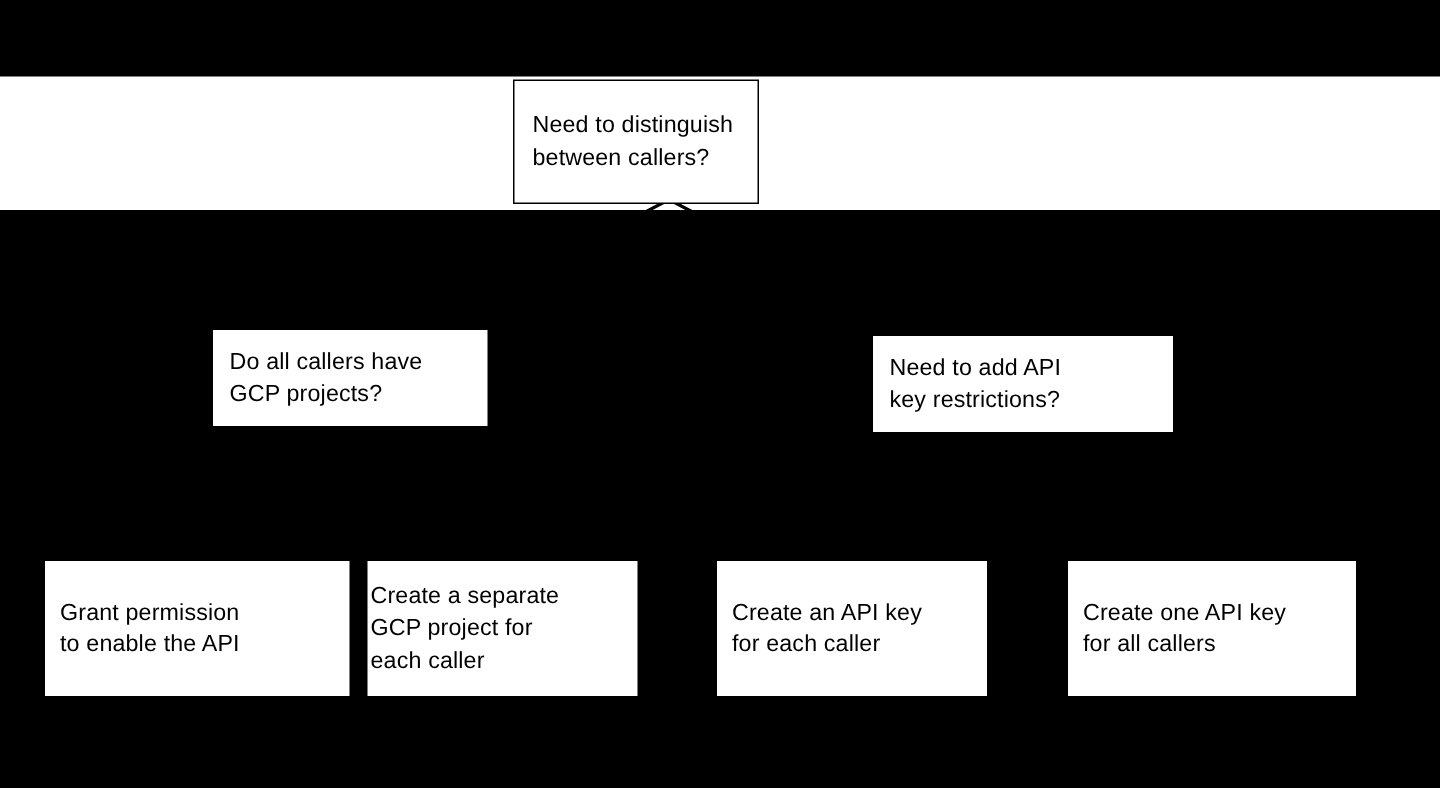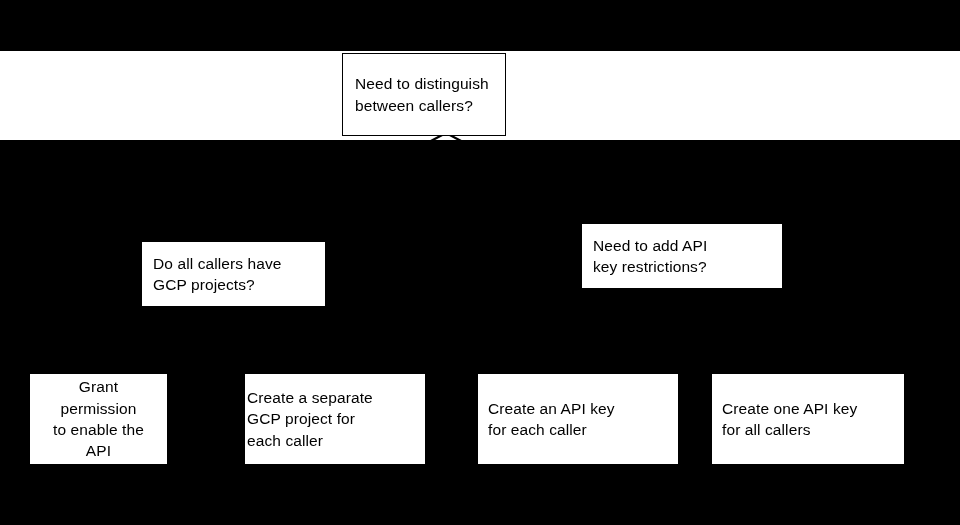--- a/index.html
+++ b/index.html
@@ -59,42 +59,42 @@
     <svg width="76" height="22" viewBox="0 0 76 22">
       <path d="M2 21 L38 2 L74 21" fill="none" stroke="#000000" stroke-width="2.2"></path>
     </svg>
   </div>
 
   <div class="node bordered" style="left:342px; top:53px; width:164px; height:83px; padding:0 12px;">
     <span class="txt">Need to distinguish
 between callers?</span>
   </div>
 
-  <div class="node" style="left:142px; top:242px; width:183px; height:64px; padding:0 11px;">
+  <div class="node" style="left:142px; top:220px; width:183px; height:64px; padding:0 11px;">
     <span class="txt">Do all callers have
 GCP projects?</span>
   </div>
 
   <div class="node" style="left:582px; top:224px; width:200px; height:64px; padding:0 11px;">
     <span class="txt">Need to add API
 key restrictions?</span>
   </div>
 
-  <div class="node" style="left:30px; top:374px; width:137px; height:90px; padding:0 10px;text-align:center;">
+  <div class="node" style="left:30px; top:374px; width:203px; height:90px; padding:0 10px;">
     <span class="txt">Grant permission
 to enable the API</span>
   </div>
 
   <div class="node" style="left:245px; top:374px; width:180px; height:90px; padding:0 2px;">
     <span class="txt">Create a separate
 GCP project for
 each caller</span>
   </div>
 
-  <div class="node" style="left:478px; top:374px; width:200px; height:90px; padding:0 10px;">
+  <div class="node" style="left:478px; top:374px; width:180px; height:90px; padding:0 10px;">
     <span class="txt">Create an API key
 for each caller</span>
   </div>
 
   <div class="node" style="left:695px; top:374px; width:192px; height:90px; padding:0 10px;margin-left:17px;">
     <span class="txt">Create one API key
 for all callers</span>
   </div>
 
 </div>

